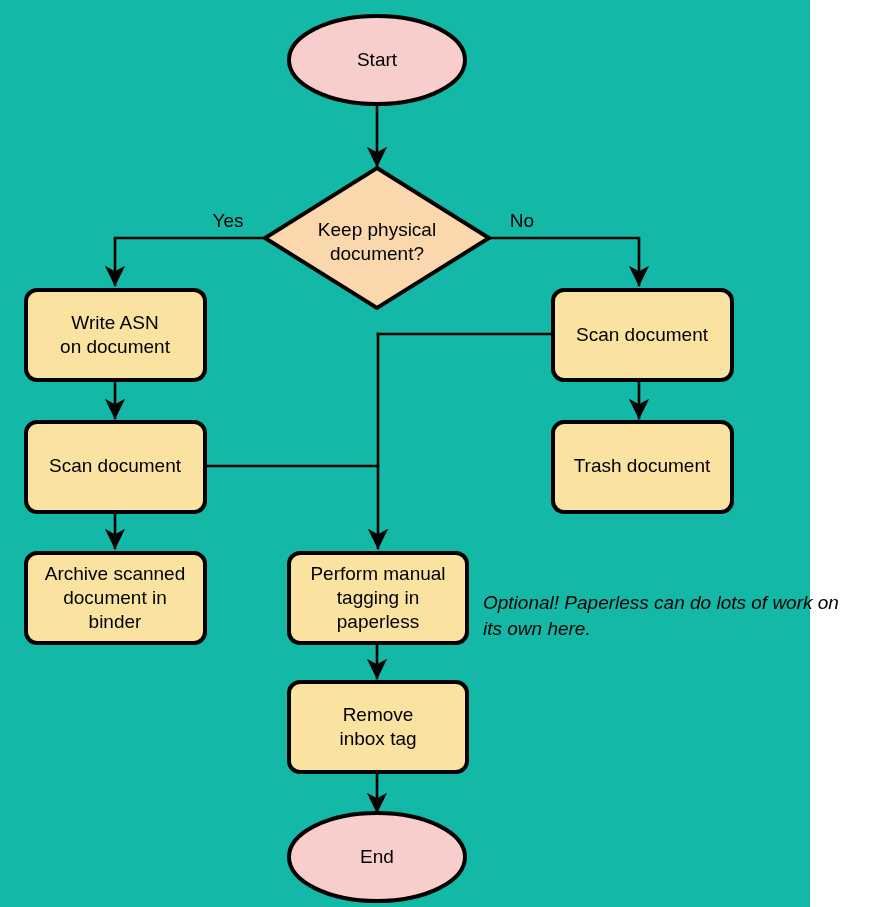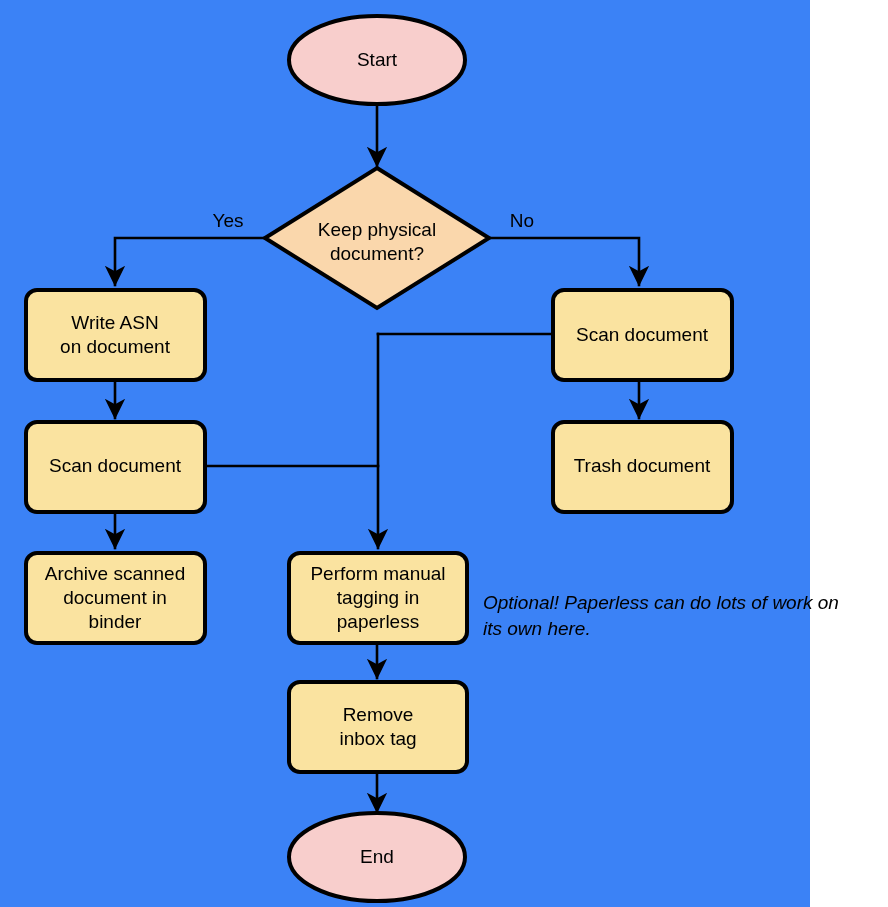--- a/index.html
+++ b/index.html
@@ -10,21 +10,21 @@
   body {
     width: 888px;
     height: 907px;
     font-family: "Liberation Sans", sans-serif;
     overflow: hidden;
   }
   #flowchart-canvas {
     position: relative;
     width: 810px;
     height: 907px;
-    background: #3b82f6;
+    background: #14b8a6;
   }
   #flow-svg {
     position: absolute;
     left: 0;
     top: 0;
     width: 888px;
     height: 907px;
   }
   .node-label {
     font-family: "Liberation Sans", sans-serif;

